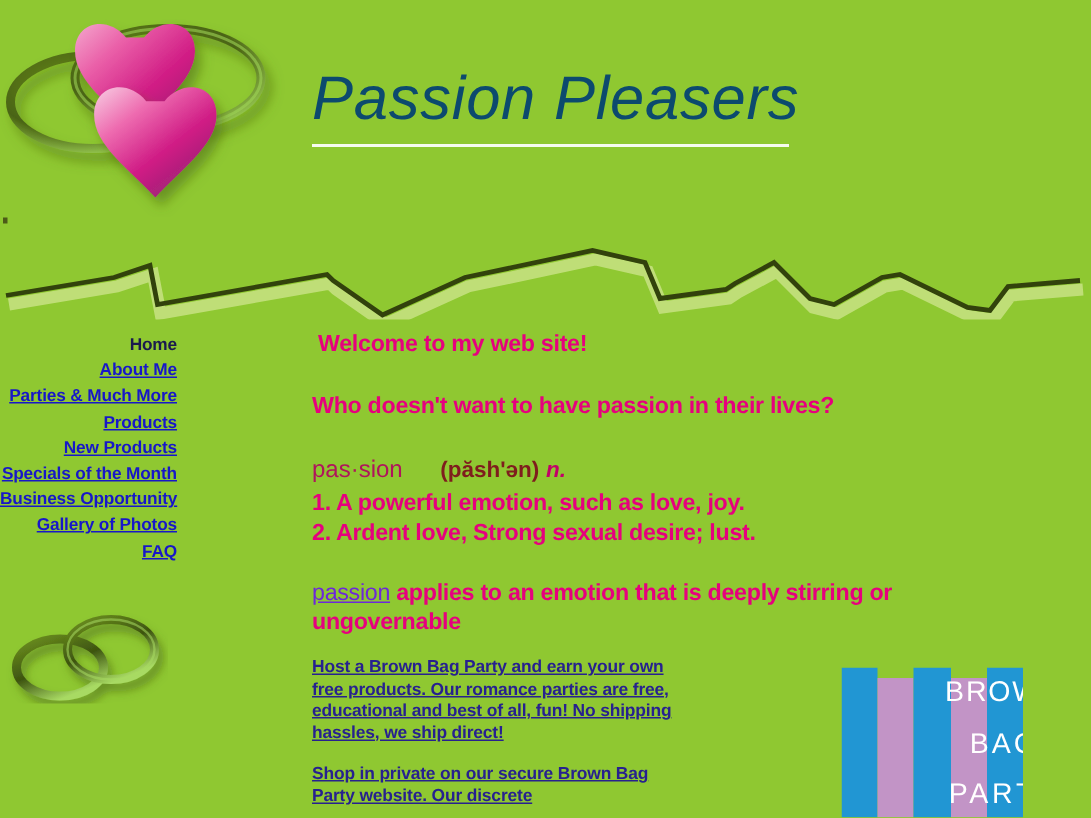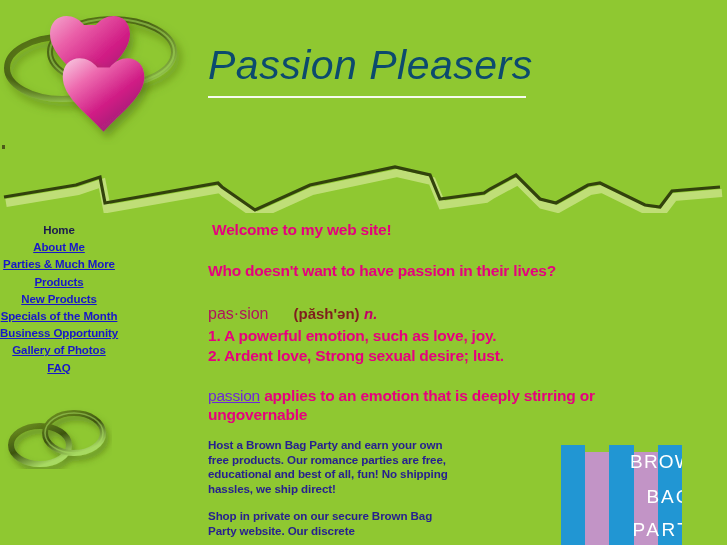--- a/index.html
+++ b/index.html
@@ -60,21 +60,21 @@
     width: 727px;
     height: 58px;
   }
 
   
   #sidebar {
     position: absolute;
     left: 0;
     top: 222px;
     width: 118px;
-    text-align: center;
+    text-align: right;
   }
   .nav-item {
     display: block;
     font-size: 11.5px;
     font-weight: bold;
     line-height: 17.2px;
     white-space: nowrap;
     letter-spacing: -0.1px;
   }
   .nav-item.current {
@@ -151,21 +151,21 @@
   #body-copy {
     position: absolute;
     left: 0; top: 218px;
     width: 245px;
     color: #27218f;
     font-size: 11.6px;
     font-weight: bold;
     line-height: 14.6px;
     letter-spacing: -0.1px;
   }
-  #body-copy p { margin: 0 0 13px 0; }
+  #body-copy p { margin: 0 0 13px 0; text-decoration: underline; }
 
   
   #bbp-logo {
     position: absolute;
     left: 561px;
     top: 445px;
     width: 121px;
     height: 100px;
     overflow: hidden;
   }

